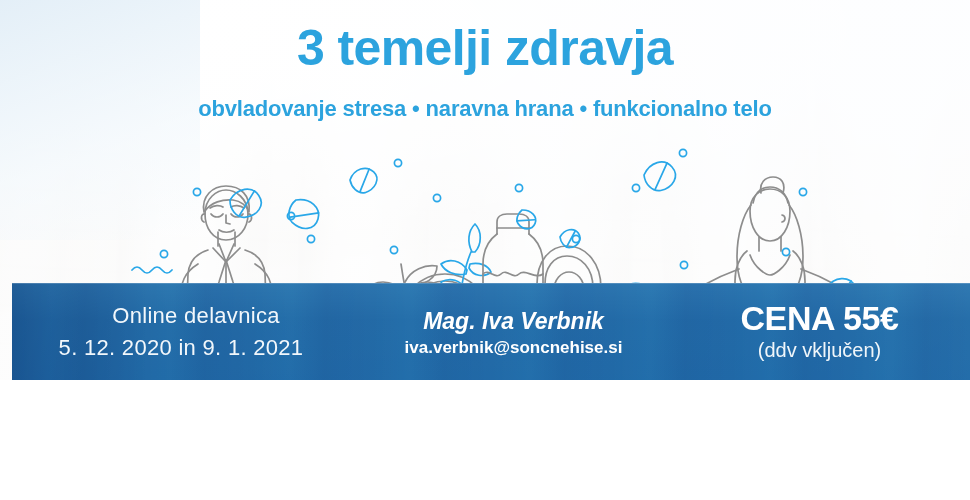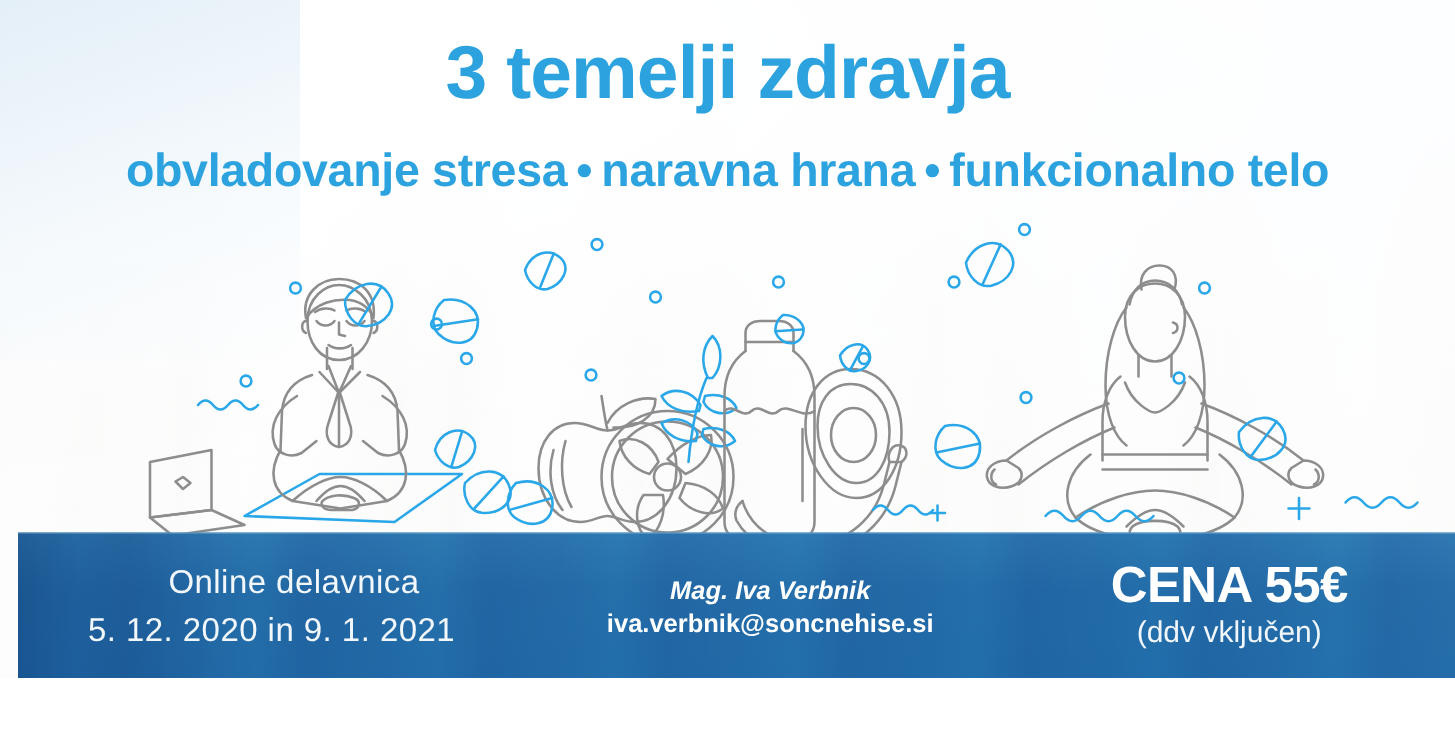--- a/index.html
+++ b/index.html
@@ -6,21 +6,21 @@
     margin: 0;
     padding: 0;
     background: #ffffff;
   }
   body {
     font-family: "Liberation Sans", sans-serif;
   }
   .banner {
     position: relative;
     width: 970px;
-    height: 452px;
+    height: 380px;
     overflow: hidden;
     background: #404040;
   }
 
   
   .bg-photo {
     position: absolute;
     inset: 0;
     background:
       
@@ -101,21 +101,21 @@
     margin: 0;
     font-size: 50px;
     line-height: 1.04;
     font-weight: 700;
     letter-spacing: -0.6px;
     color: #2ca3de;
     font-family: "Liberation Sans", sans-serif;
   }
   .subtitle {
     margin: 22px 0 15px 0;
-    font-size: 31px;
+    font-size: 22px;
     font-weight: 700;
     letter-spacing: -0.2px;
     color: #2ca3de;
     font-family: "Liberation Sans", sans-serif;
   }
   .subtitle .sep { padding: 0 6px; }
 
   
   .art {
     position: absolute;
@@ -174,21 +174,21 @@
     flex: 1;
     text-align: center;
     line-height: 1.28;
   }
   .footer-mid .contact-title {
     font-size: 21px;
     font-weight: 700;
     letter-spacing: 0.1px;
   }
   .footer-mid .contact-name {
-    font-size: 17px;
+    font-size: 23px;
     font-style: italic;
     font-weight: 700;
     margin-top: 3px;
   }
   .footer-mid .contact-mail {
     font-size: 17px;
     font-weight: 700;
   }
   .footer-right {
     width: 285px;

